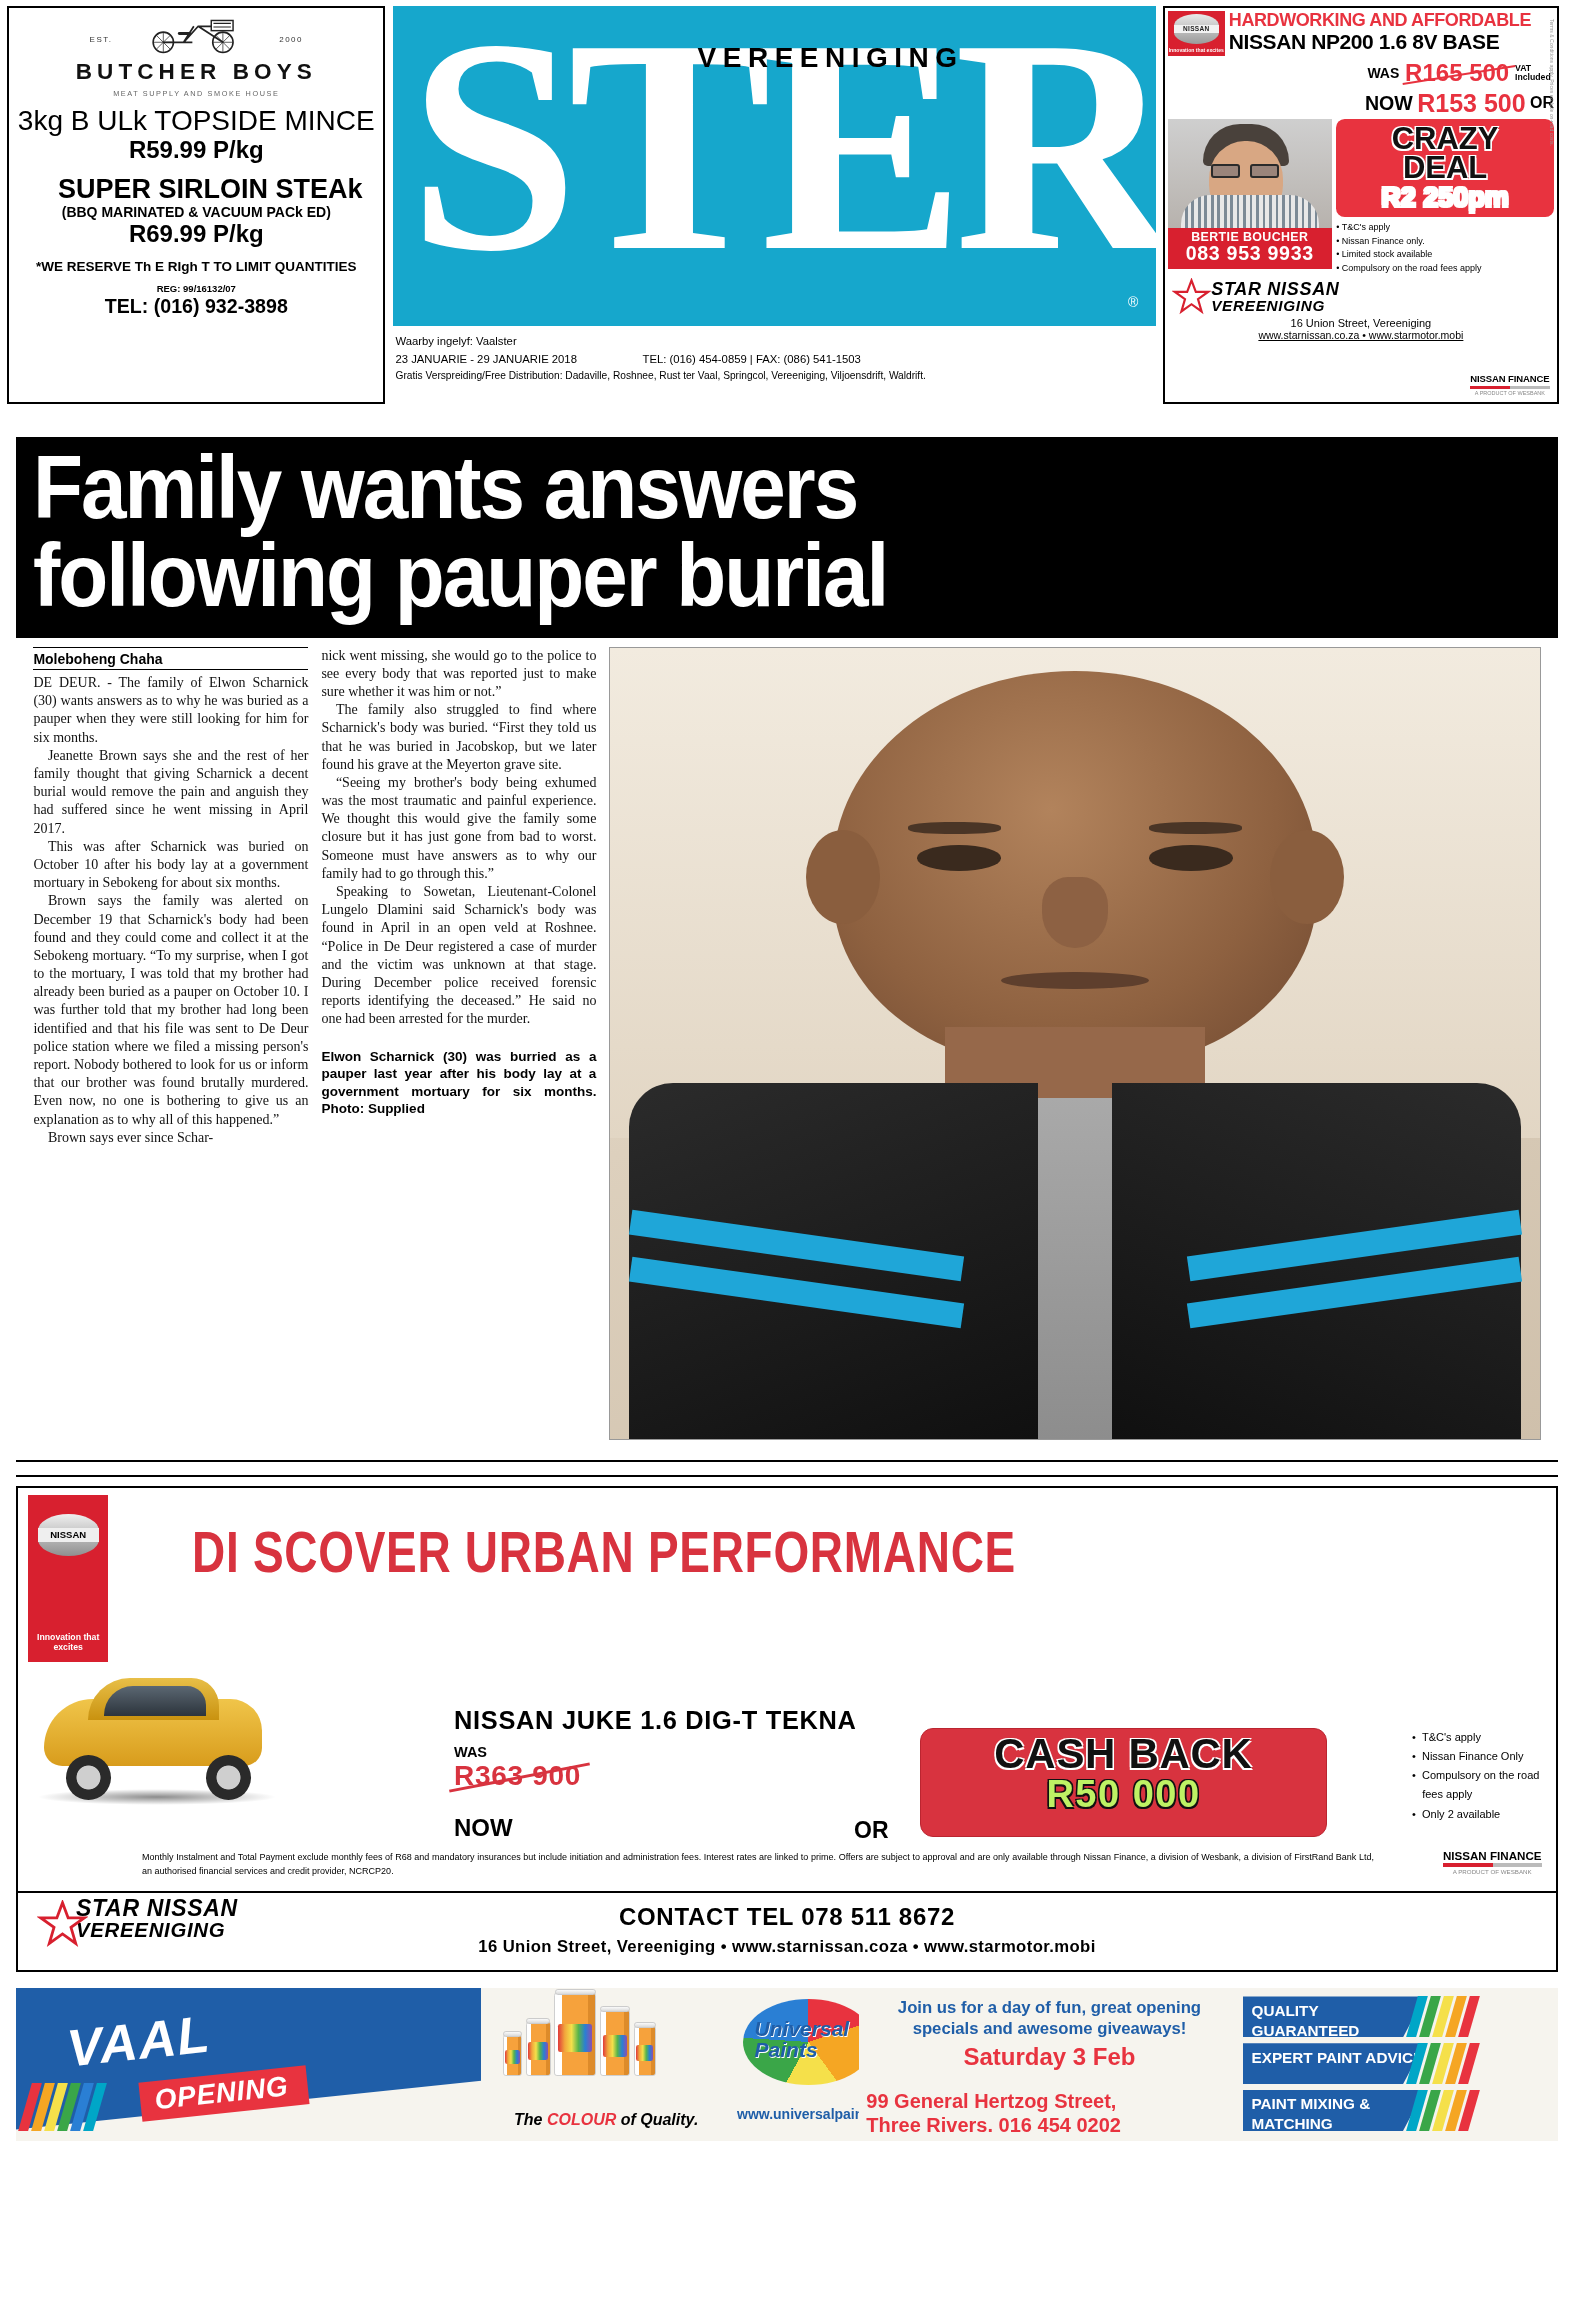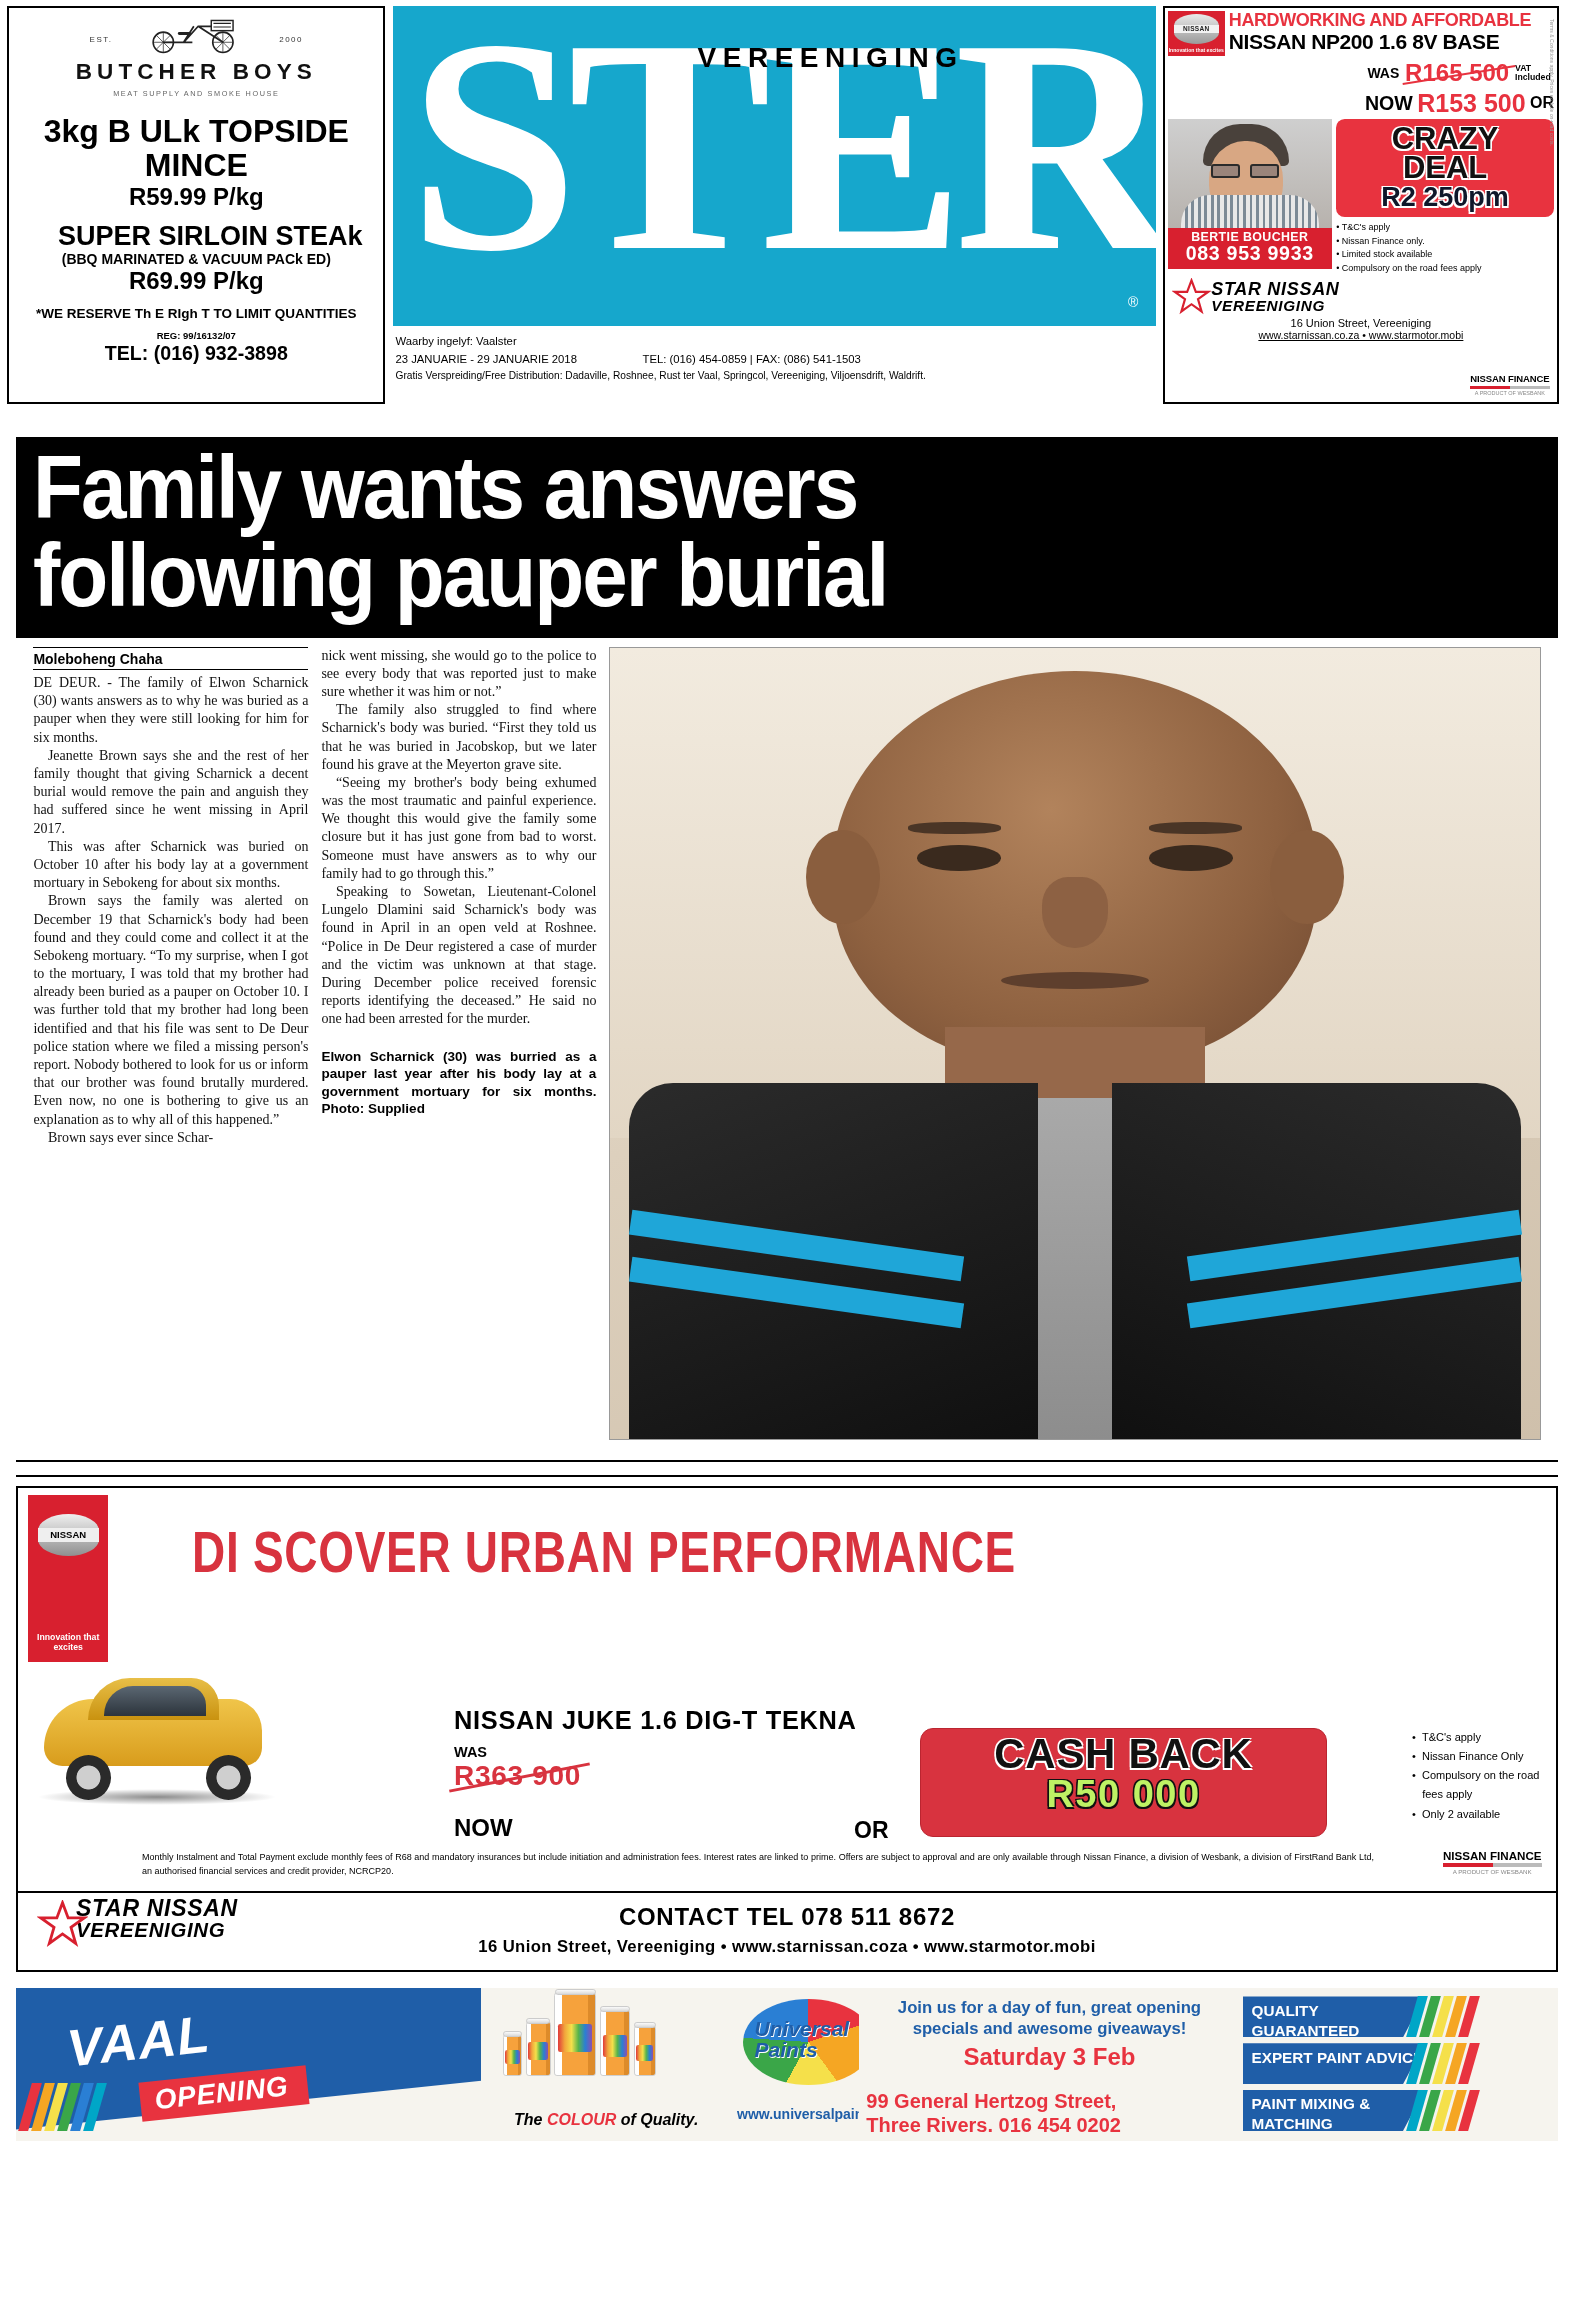--- a/index.html
+++ b/index.html
@@ -16,21 +16,21 @@
 
   
   .butcher { width:378px; border:2.9px solid #000; background:#fff; padding:8.7px 7.3px;
              display:flex; flex-direction:column; align-items:center; height:398px; }
   .bb-bike { position:relative; width:100%; height:41px; }
   .bb-bike svg { position:absolute; left:50%; transform:translateX(-50%); top:0; }
   .bb-est { position:absolute; top:19px; font-size:8px; letter-spacing:1.5px; color:#333; }
   .bb-est.l { left:73px; } .bb-est.r { right:73px; }
   .bb-name { font-size:22.5px; font-weight:700; letter-spacing:5.1px; color:#111; margin-top:1.5px; }
   .bb-sub { font-size:7.3px; letter-spacing:1.6px; color:#666; margin-top:4.4px; }
-  .bb-line1 { font-size:32px; font-weight:700; margin-top:17px; text-align:center; line-height:1.05; }
+  .bb-line1 { font-size:28px; font-weight:400; margin-top:8px; text-align:center; line-height:1.05; }
   .bb-price { font-size:24px; font-weight:700; text-align:center; }
   .bb-line2 { font-size:27px; font-weight:700; margin-top:11.6px; text-align:center; line-height:1.05;margin-left:28px; }
   .bb-paren { font-size:14px; font-weight:700; text-align:center; }
   .bb-reserve { font-size:13.5px; font-weight:700; margin-top:11.6px; text-align:center; }
   .bb-reg { font-size:9.5px; font-weight:700; margin-top:8.7px; text-align:center; }
   .bb-tel { font-size:19.6px; font-weight:700; text-align:center; margin-top:1.5px; }
 
   
   .masthead { width:763px; display:flex; flex-direction:column; }
   .mast-band { background:#16a7cc; height:320px; position:relative; overflow:hidden; }
@@ -86,21 +86,21 @@
   .np-photo .shirt { position:absolute; left:13px; bottom:0; width:138px; height:33px;
               background:repeating-linear-gradient(90deg,#e8e8e8 0 3.6px,#7c8a96 3.6px 6.5px);
               border-radius:29px 29px 0 0; }
   .np-name { background:#d8202f; color:#fff; text-align:center; padding:1.5px 0 3.6px; }
   .np-name .n { font-size:12.4px; font-weight:700; letter-spacing:0.4px; }
   .np-name .p { font-size:19.6px; font-weight:700; letter-spacing:0.7px; margin-top:-1.5px; }
   .np-right { flex:1; padding-left:4.4px; }
   .crazy { background:#e8333f; border-radius:8.7px; padding:4.4px 5.8px 5.8px; text-align:center; }
   .crazy .l1, .crazy .l2 { font-size:31px; font-weight:700; color:#111; line-height:.95;
       text-shadow:-1.5px -1.5px 0 #fff,1.5px -1.5px 0 #fff,-1.5px 1.5px 0 #fff,1.5px 1.5px 0 #fff; }
-  .crazy .l3 { font-size:27px; font-weight:700; color:#0f172a; line-height:1.05;
+  .crazy .l3 { font-size:27px; font-weight:700; color:#ffffff; line-height:1.05;
       text-shadow:-1.5px -1.5px 0 #fff,1.5px -1.5px 0 #fff,-1.5px 1.5px 0 #fff,1.5px 1.5px 0 #fff; }
   .np-bullets { margin-top:4.4px; font-size:9px; line-height:1.5; }
   .np-star { display:flex; align-items:center; margin-top:2.9px; padding-left:4.4px; }
   .star-shape { width:39px; height:38px; flex:none; position:relative; }
   .starlogo { font-style:italic; font-weight:700; line-height:1; }
   .starlogo .s1 { font-size:18px; letter-spacing:0.7px; }
   .starlogo .s2 { font-size:15.3px; letter-spacing:0.7px; }
   .np-addr { text-align:center; font-size:11px; margin-top:1.5px; }
   .np-web { text-align:center; font-size:10.5px; text-decoration:underline; }
   .np-fin { position:absolute; right:7.3px; bottom:5.8px; text-align:center; }

